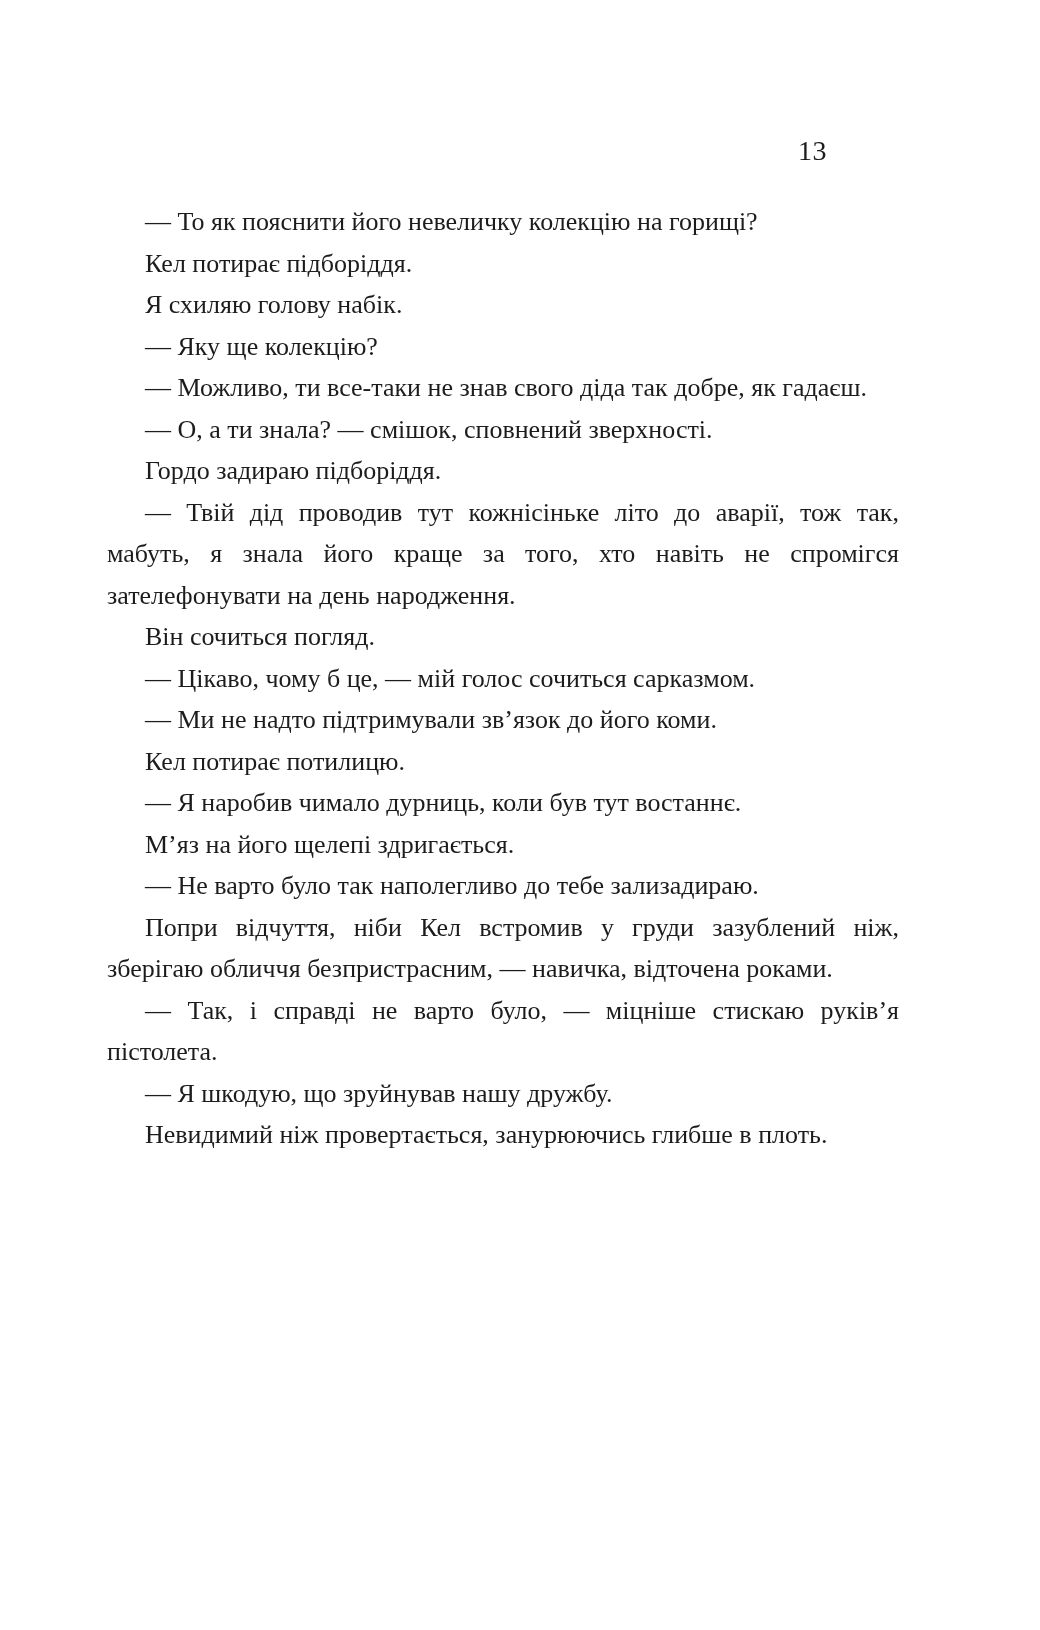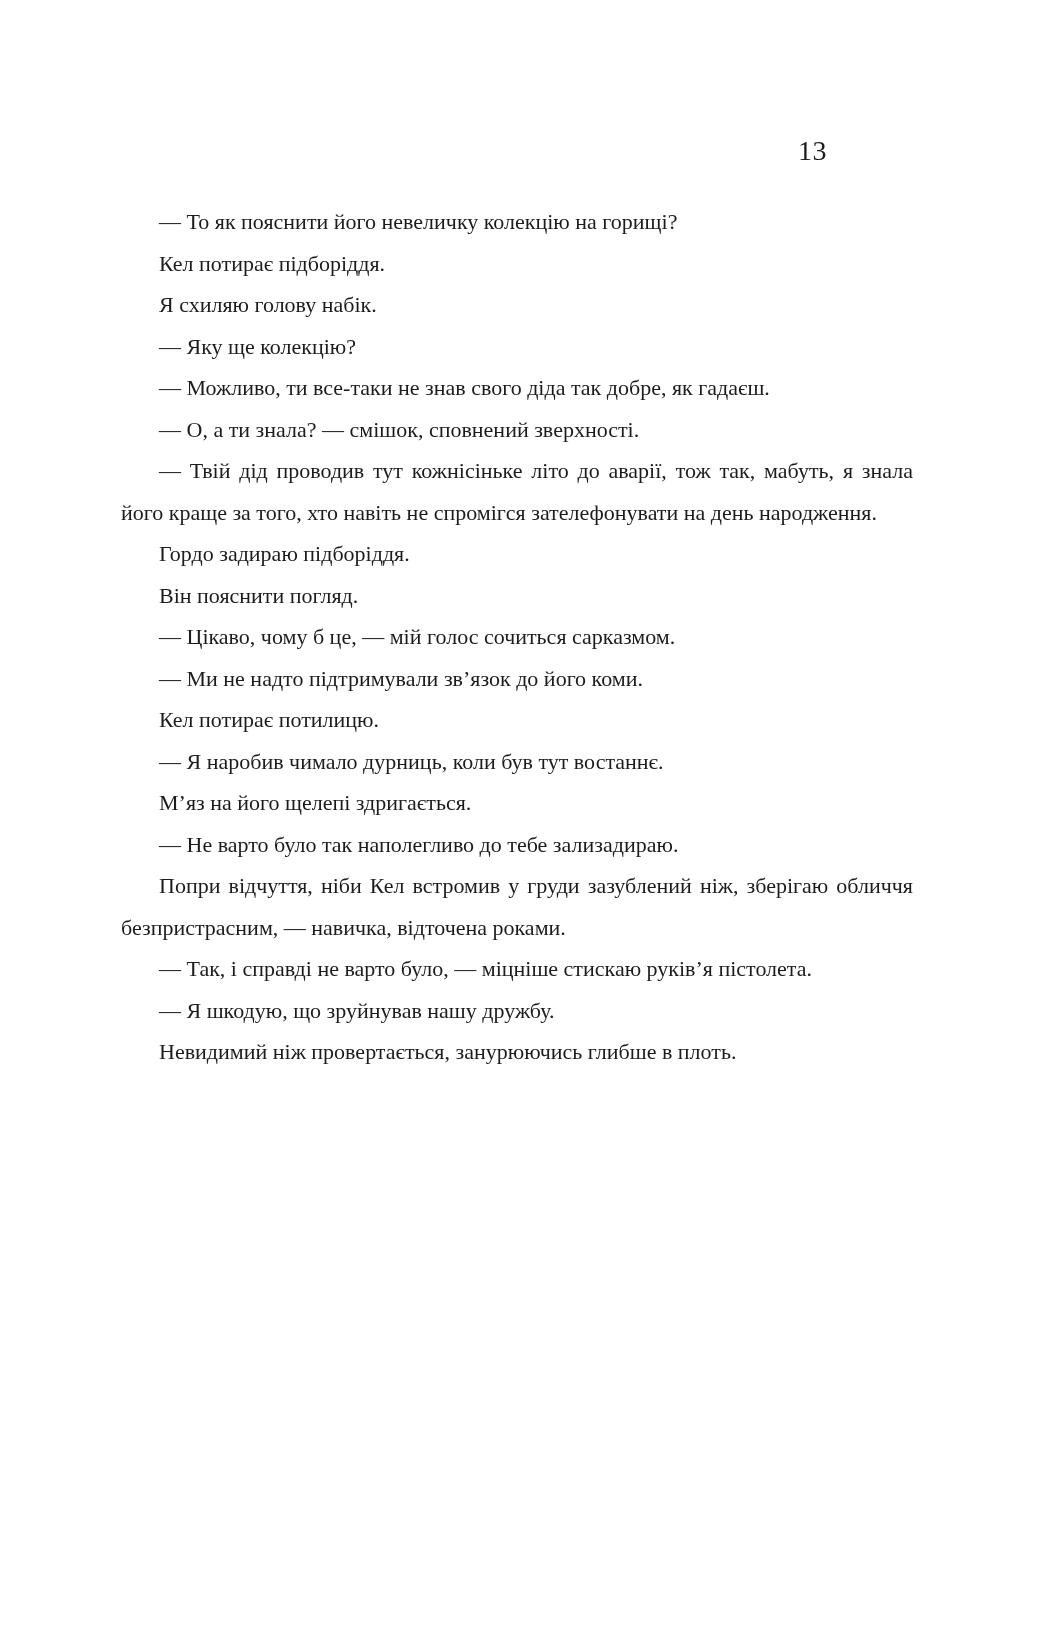--- a/index.html
+++ b/index.html
@@ -25,23 +25,23 @@
     position: absolute;
     top: 137px;
     right: 213px;
     font-size: 28px;
     line-height: 1;
     letter-spacing: 0.5px;
   }
   .text-block {
     position: absolute;
     top: 201px;
-    left: 121px;
+    left: 107px;
     width: 792px;
-    font-size: 22px;
+    font-size: 26px;
     line-height: 41.5px;
     text-align: justify;
     hyphens: manual;
   }
   .para {
     margin: 0;
     padding: 0;
     text-indent: 38px;
   }
 </style>
@@ -50,23 +50,23 @@
 
 <div class="book-page">
   <div class="page-number">13</div>
   <div class="text-block">
       <p class="para">— То як пояснити його невеличку колекцію на го­рищі?</p>
       <p class="para">Кел потирає підборіддя.</p>
       <p class="para">Я схиляю голову набік.</p>
       <p class="para">— Яку ще колекцію?</p>
       <p class="para">— Можливо, ти все-таки не знав свого діда так до­бре, як гадаєш.</p>
       <p class="para">— О, а ти знала? — смішок, сповнений зверхності.</p>
+      <p class="para">Гордо задираю підборіддя.</p>
       <p class="para">— Твій дід проводив тут кожнісіньке літо до аварії, тож так, мабуть, я знала його краще за того, хто навіть не спромігся зателефонувати на день народження.</p>
-      <p class="para">Гордо задираю підборіддя.</p>
-      <p class="para">Він пояснити погляд.</p>
+      <p class="para">Він сочиться погляд.</p>
       <p class="para">— Цікаво, чому б це, — мій голос сочиться сар­казмом.</p>
       <p class="para">— Ми не надто підтримували зв’язок до його коми.</p>
       <p class="para">Кел потирає потилицю.</p>
       <p class="para">— Я наробив чимало дурниць, коли був тут вос­таннє.</p>
       <p class="para">М’яз на його щелепі здригається.</p>
       <p class="para">— Не варто було так наполегливо до тебе зали­задираю.</p>
       <p class="para">Попри відчуття, ніби Кел встромив у груди зазу­блений ніж, зберігаю обличчя безпристрасним, — навичка, відточена роками.</p>
       <p class="para">— Так, і справді не варто було, — міцніше стискаю руків’я пістолета.</p>
       <p class="para">— Я шкодую, що зруйнував нашу дружбу.</p>
       <p class="para">Невидимий ніж провертається, занурюючись глиб­ше в плоть.</p>

